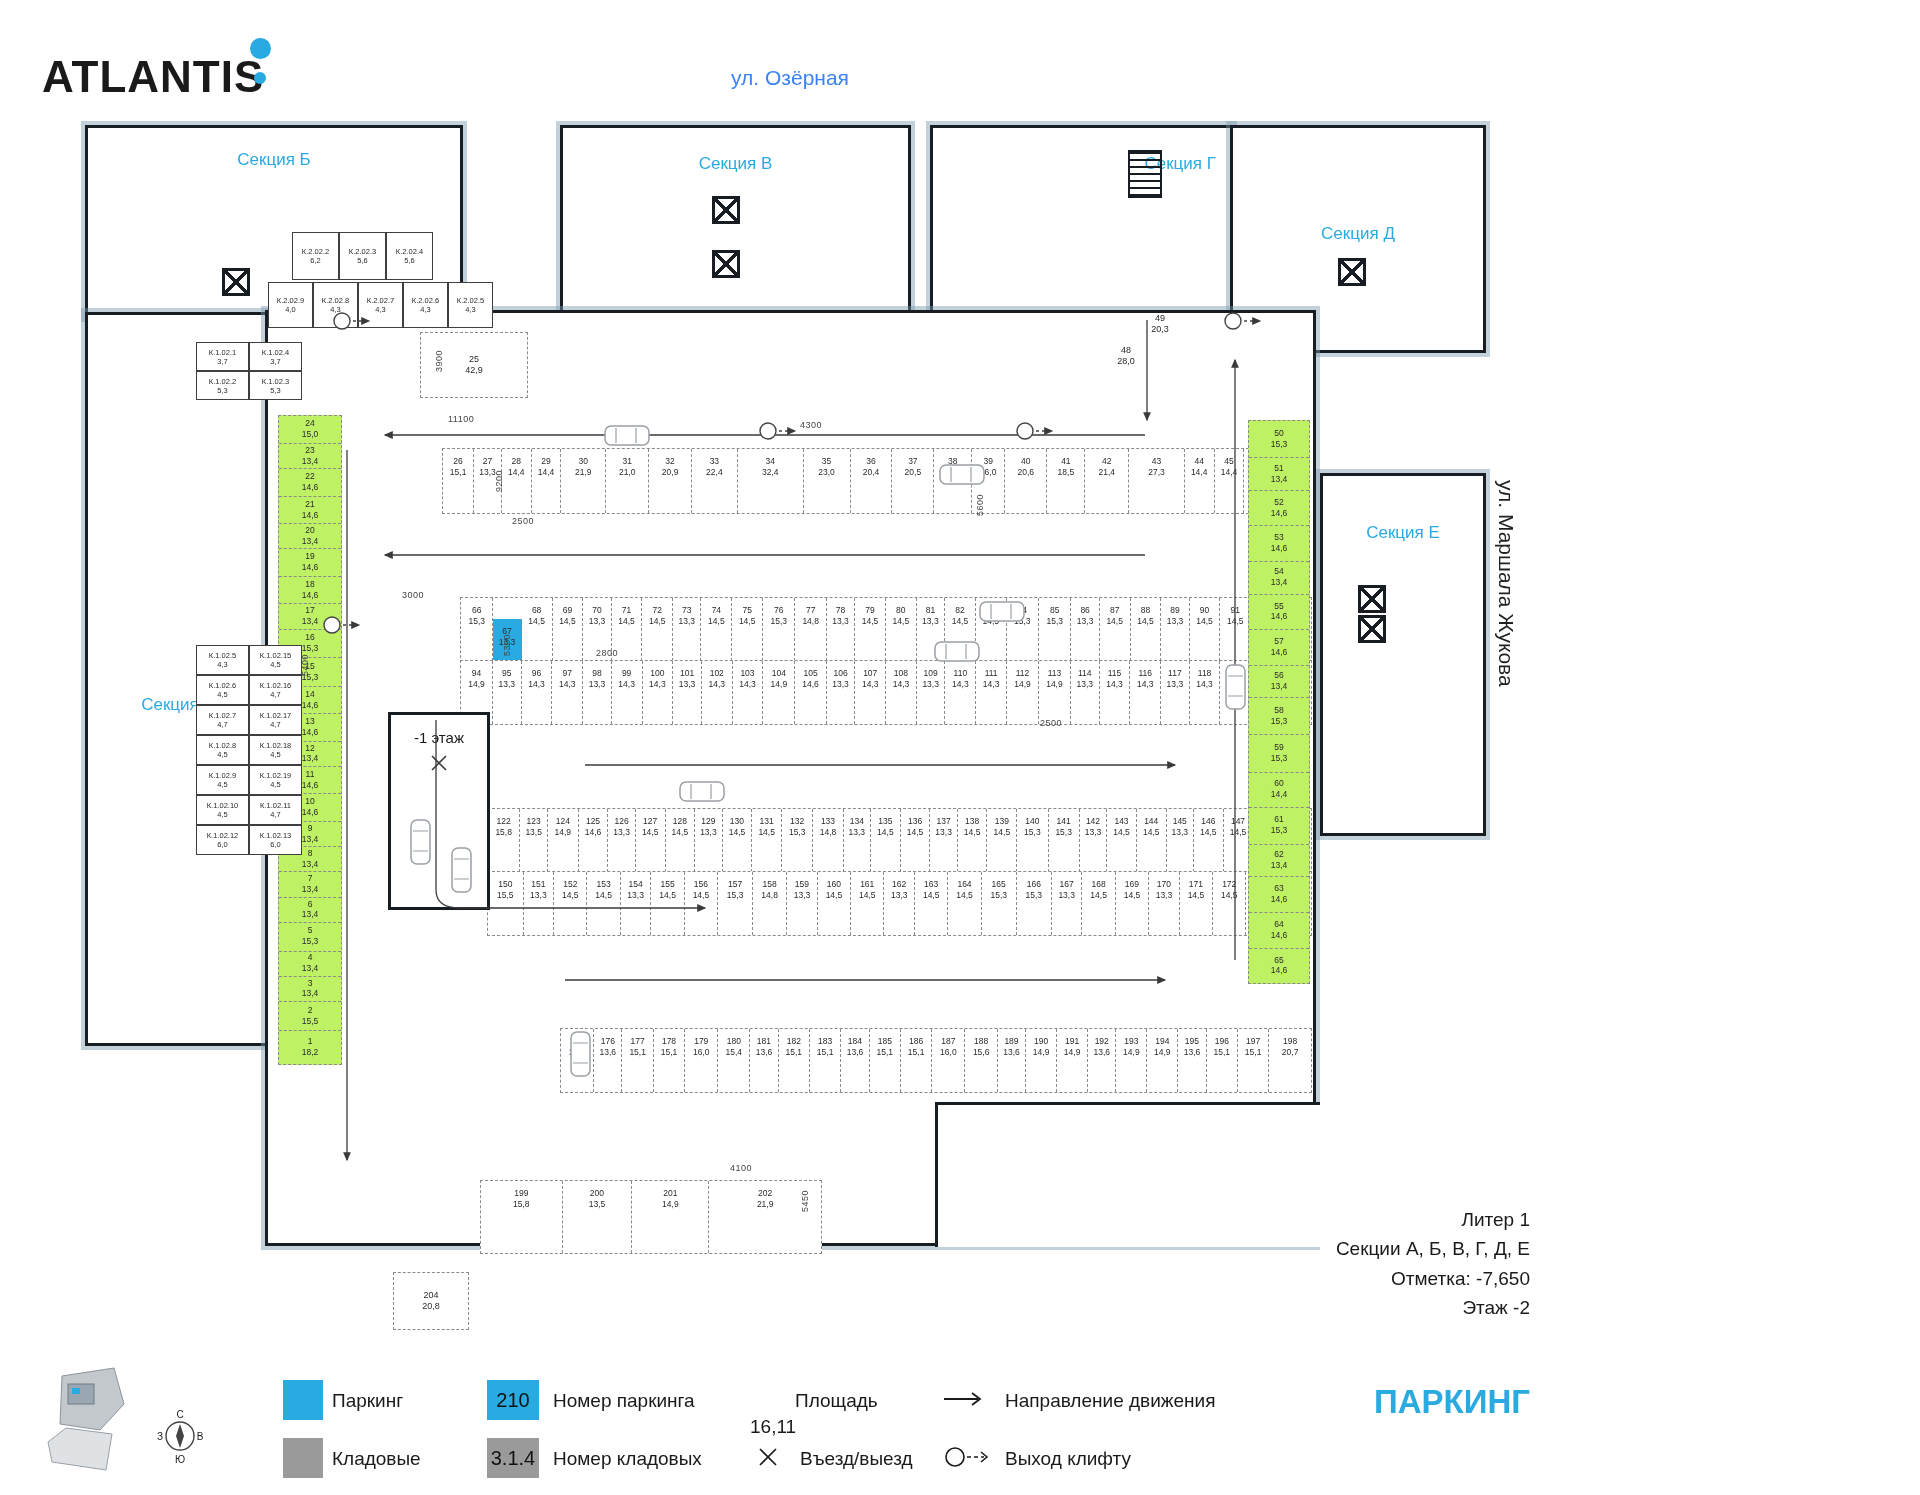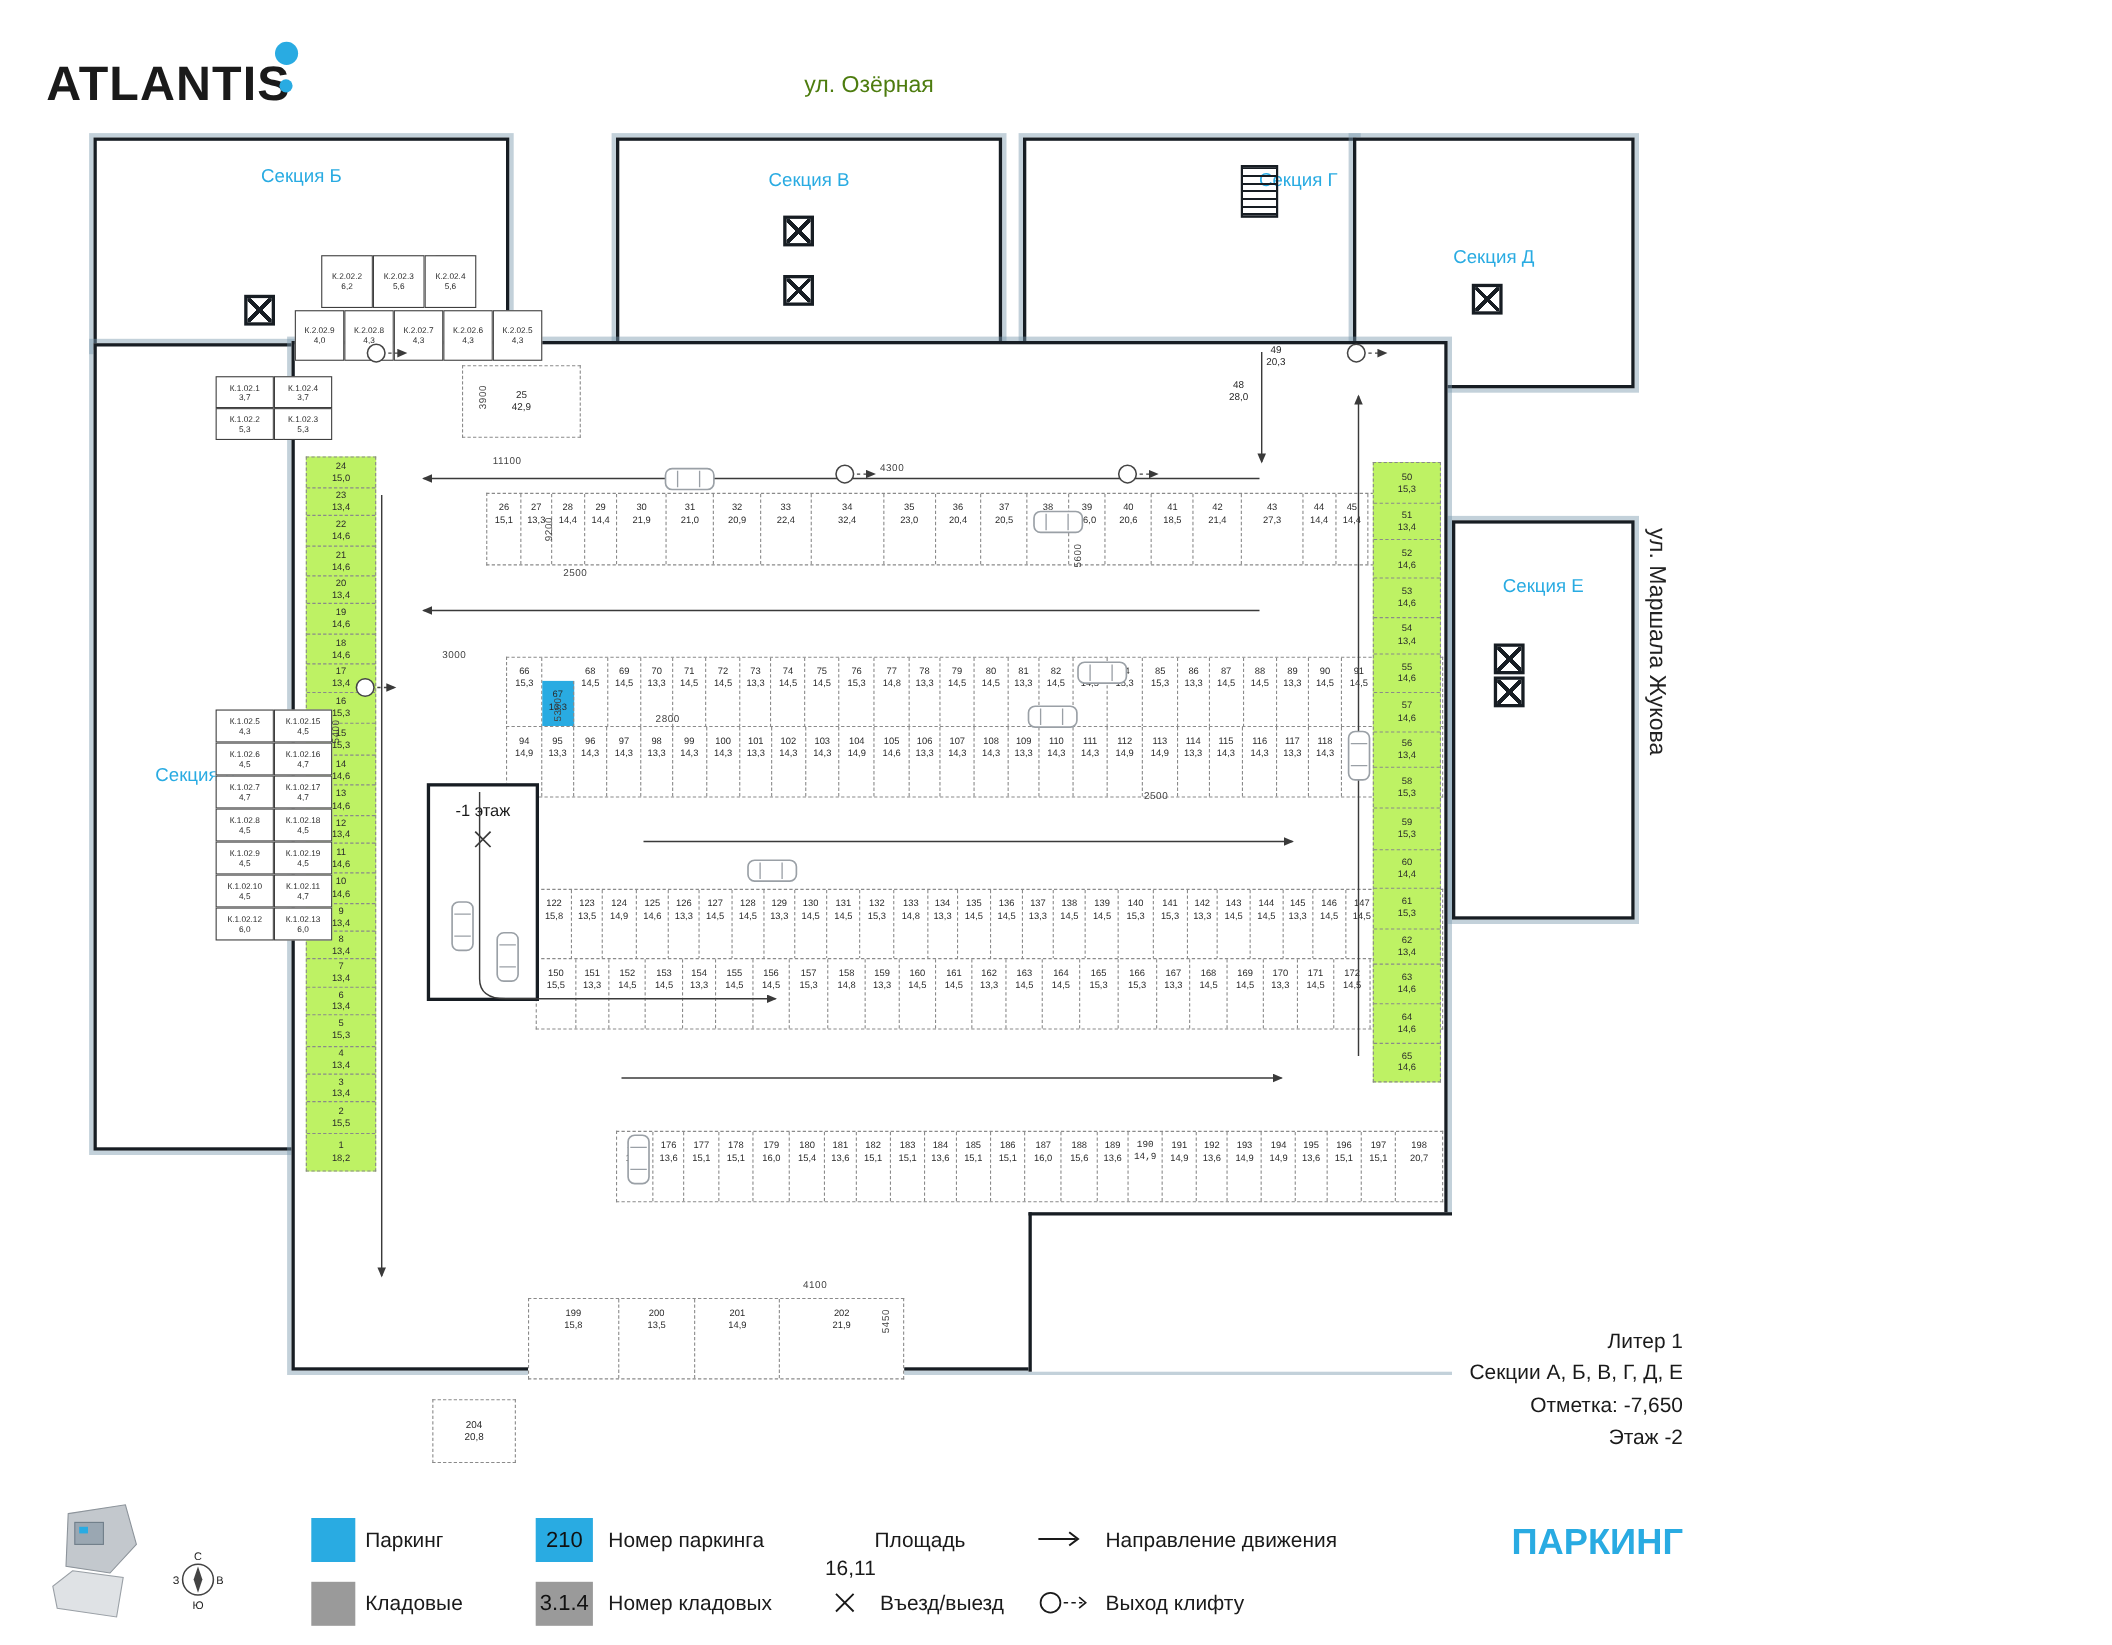--- a/index.html
+++ b/index.html
@@ -2,21 +2,21 @@
 <html><head>
 <meta charset="utf-8">
 <style>
   html,body{margin:0;padding:0;background:#fff;}
   .page{position:relative;width:1920px;height:1495px;background:#fff;overflow:hidden;
         font-family:"Liberation Sans",sans-serif;color:#1a1a1a;}
   
   .logo{position:absolute;left:42px;top:52px;font-size:44px;font-weight:800;letter-spacing:1px;color:#1a1a1a;}
   .logo-dot-big{position:absolute;left:250px;top:38px;width:21px;height:21px;border-radius:50%;background:#29abe2;}
   .logo-dot-small{position:absolute;left:254px;top:72px;width:12px;height:12px;border-radius:50%;background:#29abe2;}
-  .street-top{position:absolute;left:600px;top:66px;width:380px;text-align:center;font-size:21px;color:#4d7c0f;}
+  .street-top{position:absolute;left:600px;top:66px;width:380px;text-align:center;font-size:21px;color:#3b82f6;}
   .street-right{position:absolute;left:1494px;top:480px;font-size:21px;color:#222;writing-mode:vertical-rl;}
   
   .blk{position:absolute;border:3px solid #171d23;background:#fff;box-shadow:0 0 0 4px rgba(122,153,172,.45);}
   .sec-label{position:absolute;width:100%;text-align:center;color:#29abe2;font-size:17px;}
   .hall{position:absolute;left:265px;top:310px;width:1045px;height:930px;border:3px solid #171d23;
         background:#fff;box-shadow:0 0 0 4px rgba(122,153,172,.45);}
   .cut{position:absolute;left:935px;top:1102px;width:382px;height:142px;background:#fff;
        border-top:3px solid #171d23;border-left:3px solid #171d23;z-index:4;}
   
   .row{position:absolute;display:flex;border:1.5px dashed #8a8a8a;background:#fff;z-index:5;}
@@ -693,21 +693,21 @@
         <span>16,0</span>
       </div>
       <div class="spot" style="flex-grow: 1.07586;">
         <span>188</span>
         <span>15,6</span>
       </div>
       <div class="spot" style="flex-grow: 0.937931;">
         <span>189</span>
         <span>13,6</span>
       </div>
-      <div class="spot" style="flex-grow: 1.02759; font-family: Liberation Mono, monospace;">
+      <div class="spot" style="flex-grow: 1.02759;">
         <span>190</span>
         <span>14,9</span>
       </div>
       <div class="spot" style="flex-grow: 1.02759;">
         <span>191</span>
         <span>14,9</span>
       </div>
       <div class="spot" style="flex-grow: 0.937931;">
         <span>192</span>
         <span>13,6</span>

